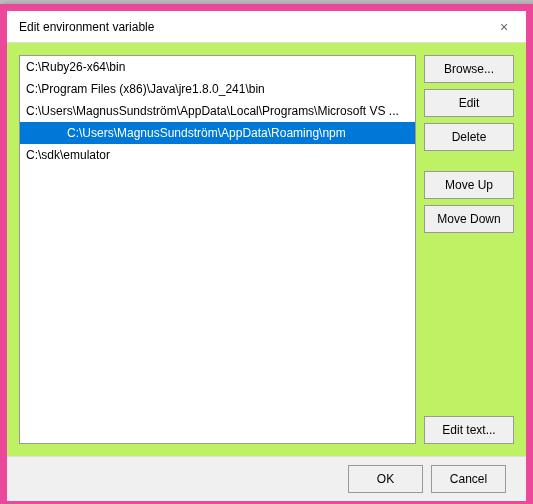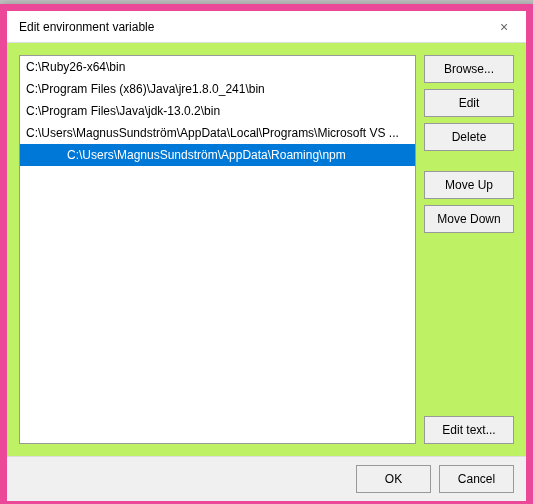--- a/index.html
+++ b/index.html
@@ -117,21 +117,21 @@
       justify-content: center;
     }
 
     .spacer {
       flex: 1;
     }
 
     .dialog-footer {
       display: flex;
       justify-content: flex-end;
-      padding: 8px 12px;
+      padding: 8px 20px;
       gap: 8px;
       border-top: 1px solid #ddd;
       background: #f0f0f0;
     }
 
     .footer-btn {
       width: 75px;
       height: 28px;
       background: #f0f0f0;
       border: 1px solid #999;
@@ -151,23 +151,23 @@
   <div class="title-bar">
     <span class="title-bar-text">Edit environment variable</span>
     <button class="close-btn">×</button>
   </div>
 
   <div class="dialog-body">
     <div class="list-container">
       <ul class="list-box">
       <li class="list-item">C:\Ruby26-x64\bin</li>
           <li class="list-item">C:\Program Files (x86)\Java\jre1.8.0_241\bin</li>
-          <li class="list-item">C:\Program Files\Java\jdk-13.0.2\bin</li>
           <li class="list-item">C:\Users\MagnusSundström\AppData\Local\Programs\Microsoft VS ...</li>
           <li class="list-item selected">C:\Users\MagnusSundström\AppData\Roaming\npm</li>
+          <li class="list-item">C:\sdk\emulator</li>
         </ul>
     </div>
 
     <div class="button-panel">
       <button class="action-btn">Browse...</button>
       <button class="action-btn">Edit</button>
       <button class="action-btn">Delete</button>
       <div class="btn-group-separator"></div>
       <button class="action-btn">Move Up</button>
       <button class="action-btn">Move Down</button>

